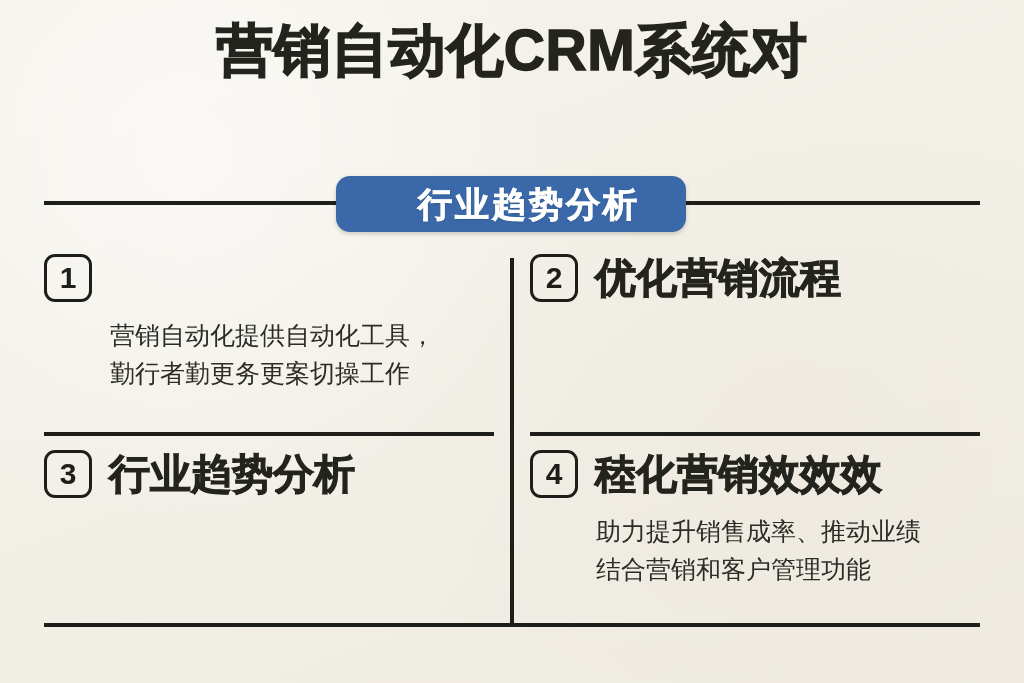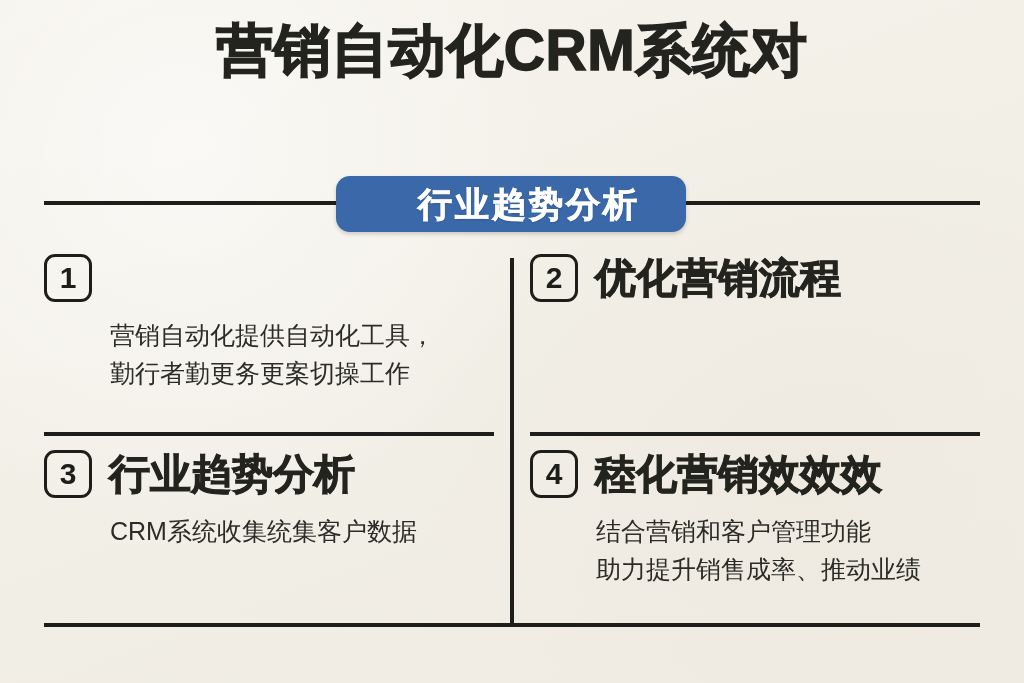--- a/index.html
+++ b/index.html
@@ -186,29 +186,28 @@
         <div class="item-title">优化营销流程</div>
       </div>
     </div>
 
     <div class="item item-3">
       <div class="item-head">
         <div class="num-box">3</div>
         <div class="item-title">行业趋势分析</div>
       </div>
       <div class="item-body">
-        <span class="line">CRM系统收集统集客户数据</span>
       </div>
     </div>
 
     <div class="item item-4">
       <div class="item-head">
         <div class="num-box">4</div>
         <div class="item-title">稑化营销效效效</div>
       </div>
       <div class="item-body">
+        <span class="line">助力提升销售成率、推动业绩</span>
         <span class="line">结合营销和客户管理功能</span>
-        <span class="line">助力提升销售成率、推动业绩</span>
       </div>
     </div>
 
   </div>
 </div>
 
 </body></html>

